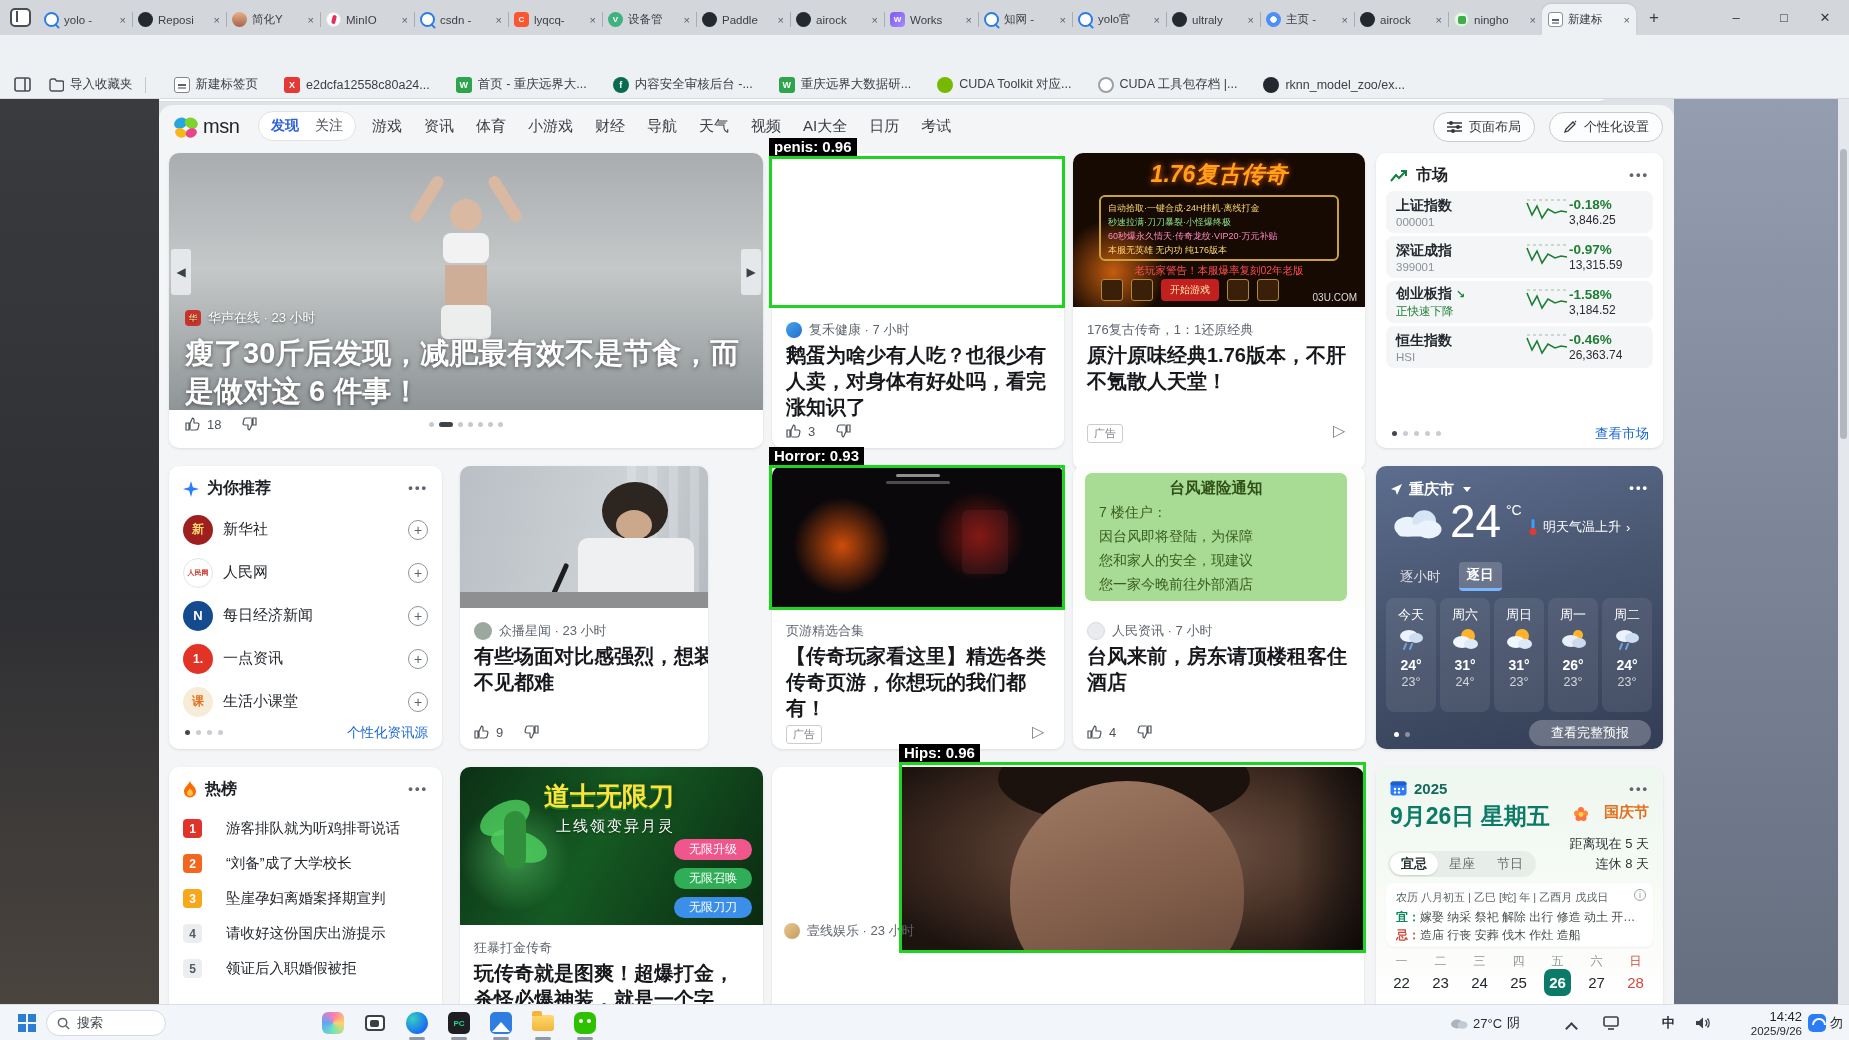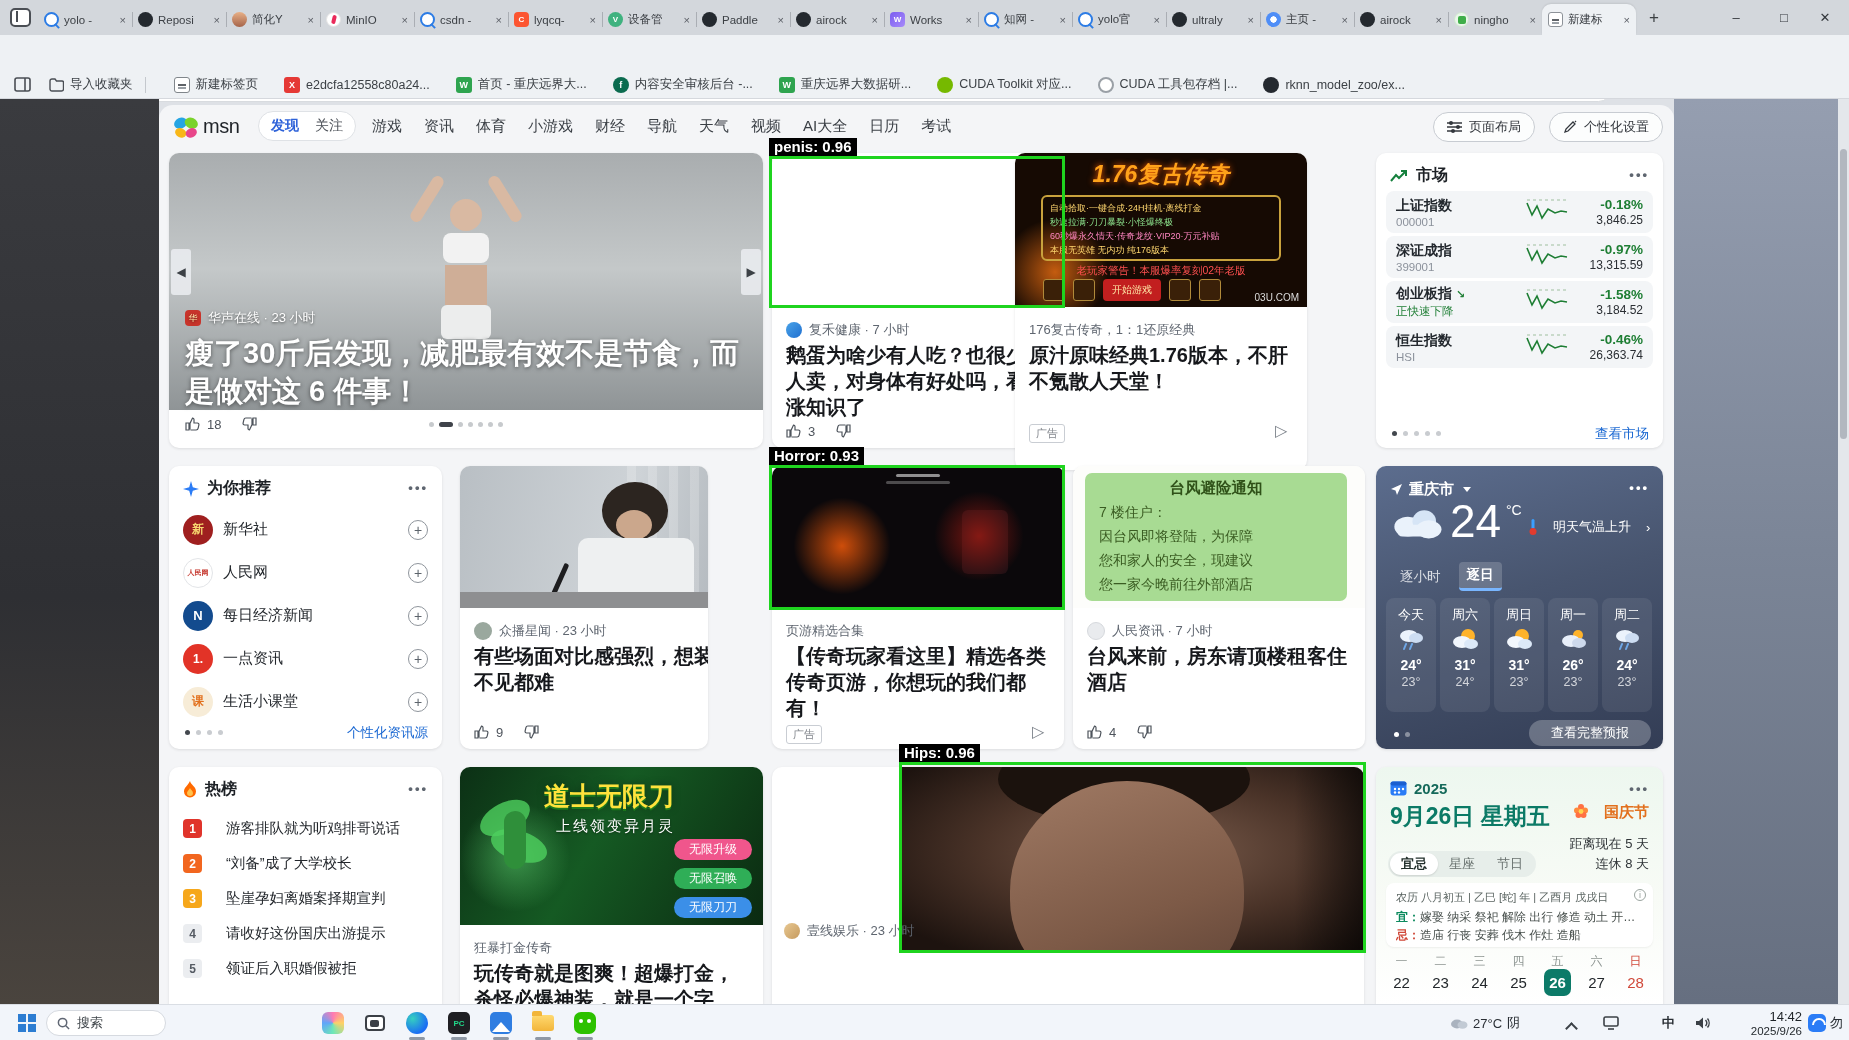--- a/index.html
+++ b/index.html
@@ -144,50 +144,50 @@
 
 .mkheader{position:absolute;left:14px;top:12px;display:flex;align-items:center;gap:8px;font-size:16px;font-weight:700;color:#1d2126}
 #mktRows{position:absolute;left:10px;top:38px;width:267px}
 .mrow{height:42px;margin-bottom:3px;background:#f3f5f7;border-radius:8px;display:flex;align-items:center;padding:0 10px}
 .mleft{flex:1;min-width:0}
 .mname{font-size:14px;font-weight:700;color:#23282e;white-space:nowrap}
 .mname.tagged::after{content:"↘";color:#1e7e34;font-size:11px;margin-left:4px}
 .mcode{font-size:11.5px;color:#8b919b;margin-top:1px}
 .mcode.greencode{color:#1e7e34}
 .mspark{width:44px;flex:none}
-.mright{width:74px;text-align:right;flex:none}
+.mright{width:74px;text-align:left;flex:none}
 .mpct{font-size:13.5px;font-weight:700}
 .mpct.down{color:#1e7e34}.mpct.up{color:#c0392b}
 .mval{font-size:12px;color:#2a2e33;margin-top:1px}
 .pgdots{position:absolute;display:flex;gap:6px;align-items:center}
 .pd{width:5px;height:5px;border-radius:50%;background:#c9ccd0}
 .pd.on{background:#43484e}
 .bluelink{position:absolute;font-size:13.5px;color:#1967d2}
 
 .wcard{background:linear-gradient(165deg,#5c6d8e,#48556f 45%,#333d55)}
 .wheader{position:absolute;left:14px;top:14px;display:flex;align-items:center;gap:6px;color:#fff;font-size:15px;font-weight:700}
 .caret{width:0;height:0;border-left:4px solid transparent;border-right:4px solid transparent;border-top:5px solid #fff;margin-left:3px}
 .wtemp{position:absolute;left:74px;top:28px;font-size:46px;color:#fff;font-weight:400}
 .wunit{position:absolute;left:130px;top:36px;font-size:14px;color:#fff}
-.wnotice{position:absolute;left:152px;top:52px;display:flex;align-items:center;gap:15px;color:#fff;font-size:13px}
+.wnotice{position:absolute;left:152px;top:52px;display:flex;align-items:center;gap:5px;color:#fff;font-size:13px}
 .wtabs{position:absolute;left:16px;top:96px;display:flex;gap:10px;align-items:center}
 .wtab{font-size:13.5px;color:rgba(255,255,255,.8);padding:4px 8px}
 .wtab.on{background:rgba(255,255,255,.18);border-radius:4px;font-weight:700;color:#fff;border-bottom:3px solid #79b6ff}
 #wDays{position:absolute;left:10px;top:132px;width:267px;display:flex;gap:4px}
 .wcol{width:50px;height:114px;background:rgba(255,255,255,.08);border-radius:8px;text-align:center}
 .wdl{font-size:13px;color:#fff;margin-top:8px}
 .wicon{margin-top:3px;height:26px}
 .whi{font-size:14px;font-weight:700;color:#fff;margin-top:4px}
 .wlo{font-size:12.5px;color:rgba(255,255,255,.75);margin-top:2px}
 .wbtn{position:absolute;right:12px;top:254px;width:122px;height:26px;background:rgba(255,255,255,.25);border-radius:13px;color:#fff;font-size:13px;display:flex;align-items:center;justify-content:center}
 
 .calcard{background:linear-gradient(180deg,#edf7ef,#f8fbf6 55%,#fff)}
 .calyear{position:absolute;left:38px;top:13px;font-size:15px;font-weight:700;color:#15695a}
 .caldate{position:absolute;left:14px;top:34px;font-size:23px;font-weight:700;color:#0b7a66}
-.festival{position:absolute;right:14px;top:36px;display:flex;align-items:flex-start;gap:15px;font-size:15px;font-weight:700;color:#e2701d}
+.festival{position:absolute;right:14px;top:36px;display:flex;align-items:flex-end;gap:15px;font-size:15px;font-weight:700;color:#e2701d}
 .countdown{position:absolute;right:14px;top:68px;font-size:13px;color:#2f3437}
 .holiday{position:absolute;right:14px;top:88px;font-size:13px;color:#2f3437}
 #calTabs{position:absolute;left:12px;top:84px;height:26px;background:#e7eeea;border-radius:13px;display:flex;align-items:center;padding:0 2px}
 .ctab{font-size:13px;color:#68716e;line-height:22px;padding:0 11px;border-radius:11px}
 .ctab.active{background:#fff;font-weight:700;color:#23302c;box-shadow:0 1px 2px rgba(0,0,0,.12)}
 .infobox{position:absolute;left:10px;top:116px;width:267px;height:64px;background:#fff;border-radius:8px;box-shadow:0 1px 2px rgba(0,0,0,.06)}
 .lunar{position:absolute;left:10px;top:7px;width:232px;font-size:11px;color:#5b6562;white-space:nowrap;overflow:hidden}
 .infoi{position:absolute;right:7px;top:6px;width:12px;height:12px;border:1px solid #9aa49f;border-radius:50%;color:#9aa49f;font-size:9px;display:flex;align-items:center;justify-content:center}
 .yi,.ji{position:absolute;left:10px;width:250px;font-size:12px;color:#474f4c;white-space:nowrap;overflow:hidden}
 .yi{top:26px}.ji{top:44px}
@@ -536,21 +536,21 @@
               <path d="M1 7 h3 v7 H1 Z M5 13.5 V7.5 L7.5 2 a1.6 1.6 0 0 1 1.5 1.7 V7 h3.4 a1.5 1.5 0 0 1 1.5 1.8 l-.8 3.6 a2 2 0 0 1-2 1.6 H5.5" stroke="#4e545c" stroke-width="1.2" fill="none"></path>
             </svg>
           <span>3</span>
         </span>
         <svg width="16" height="16" viewBox="0 0 16 16" style="transform:rotate(180deg)">
             <path d="M1 7 h3 v7 H1 Z M5 13.5 V7.5 L7.5 2 a1.6 1.6 0 0 1 1.5 1.7 V7 h3.4 a1.5 1.5 0 0 1 1.5 1.8 l-.8 3.6 a2 2 0 0 1-2 1.6 H5.5" stroke="#4e545c" stroke-width="1.2" fill="none"></path>
           </svg>
       </div>
     </div>
 
-    <div class="card" style="left:1015px;top:54px;width:292px;height:317px">
+    <div class="card" style="left:1073px;top:54px;width:292px;height:317px">
       <div class="cimg legimg">
         <div class="legtitle">1.76复古传奇</div>
         <div class="legbox">
             <div id="adLines">
               <div class="adline l0">自动拾取·一键合成·24H挂机·离线打金</div>
               <div class="adline l1">秒速拉满·刀刀暴裂·小怪爆终极</div>
               <div class="adline l2">60秒爆永久情天·传奇龙纹·VIP20·万元补贴</div>
               <div class="adline l3">本服无英雄 无内功 纯176版本</div>
             </div>
           </div>

